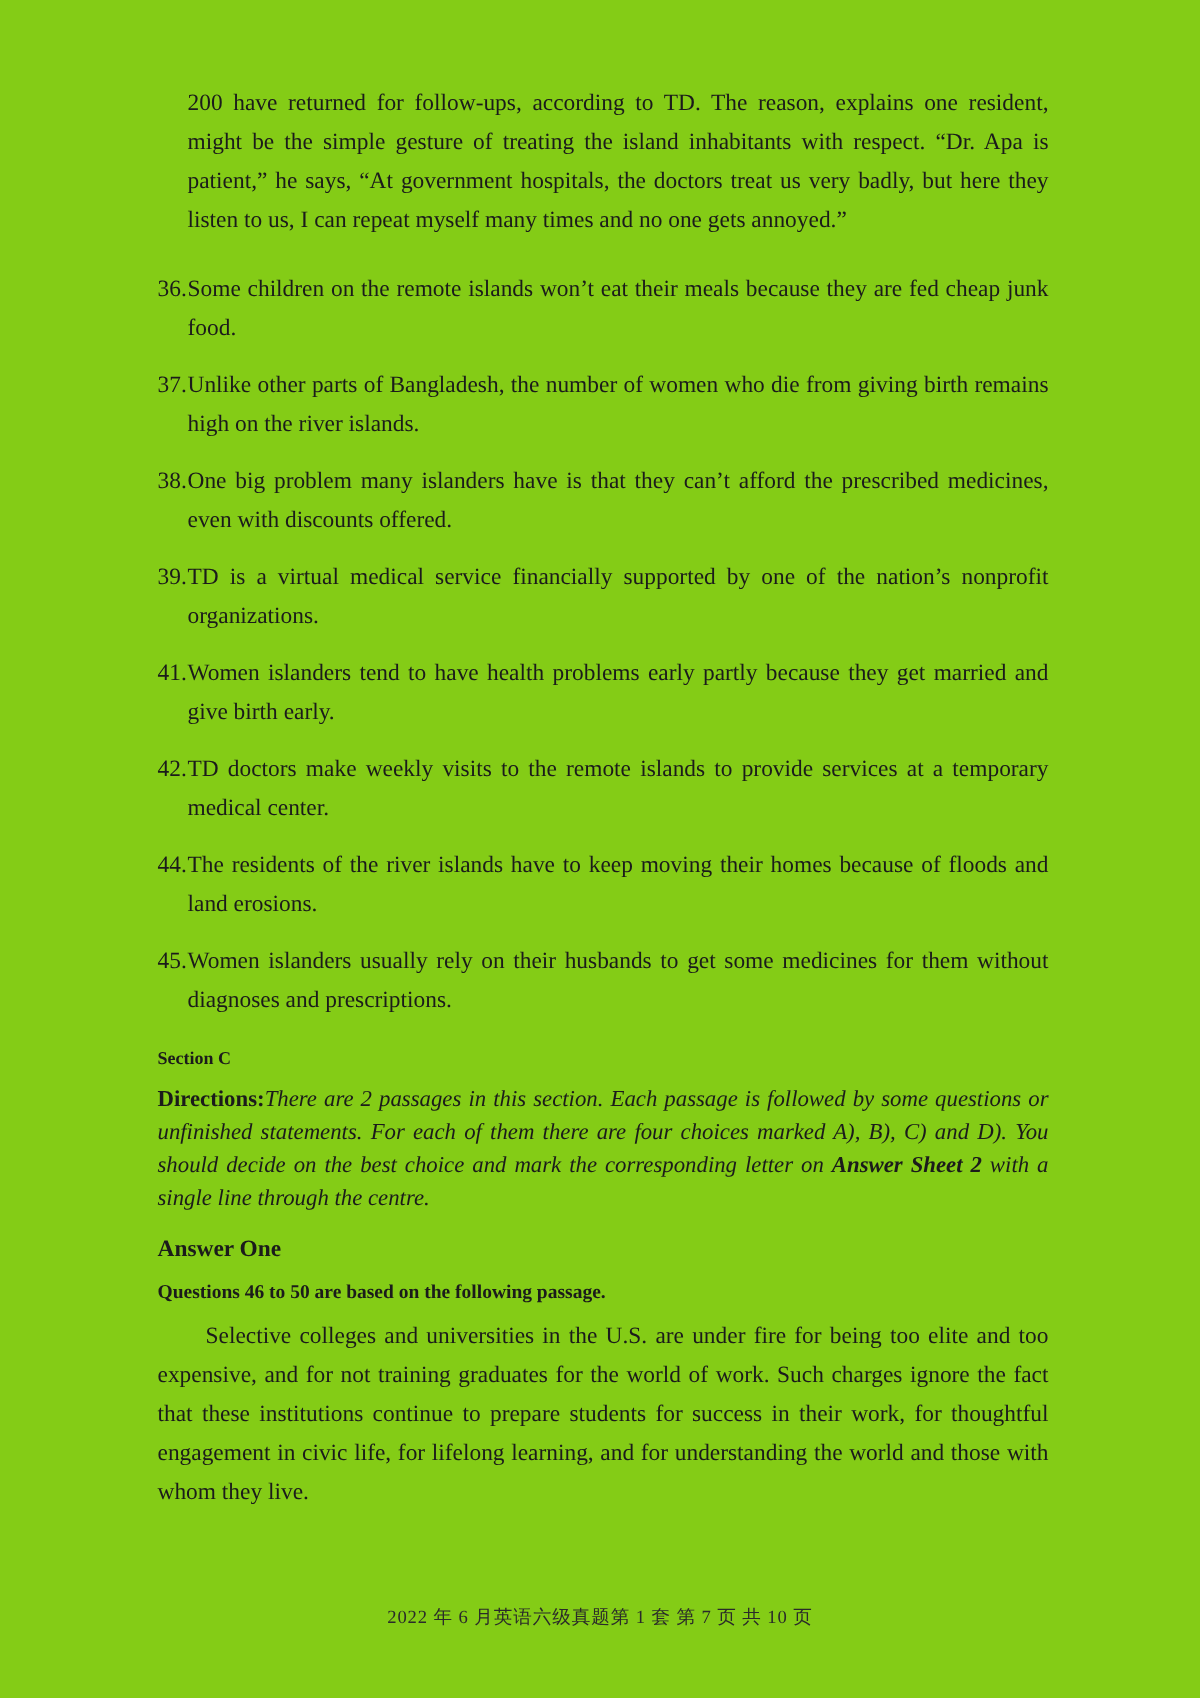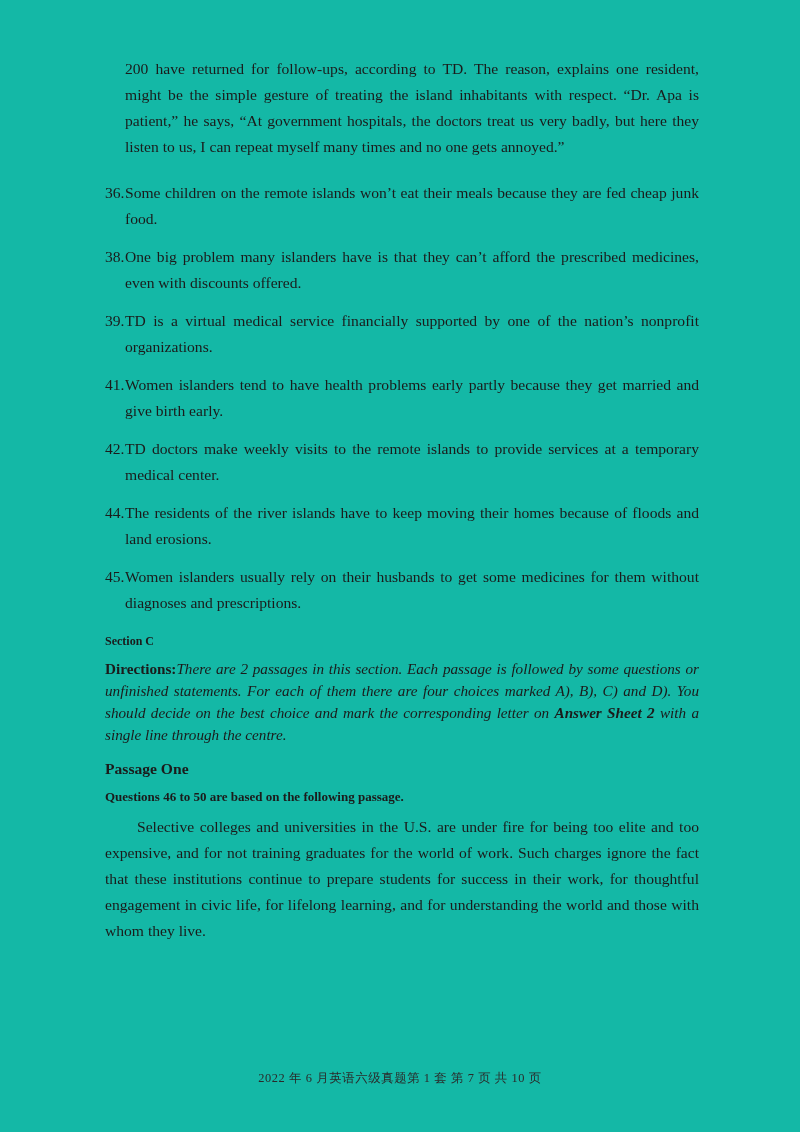--- a/index.html
+++ b/index.html
@@ -14,21 +14,21 @@
     font-family: "Liberation Serif", "DejaVu Serif", serif;
     color: #1b1b1b;
     overflow: hidden;
   }
   .page {
     position: absolute;
     left: 0;
     top: 0;
     width: 800px;
     height: 1132px;
-    background: #14b8a6;
+    background: #84cc16;
   }
   .content {
     position: absolute;
     left: 105px;
     top: 56px;
     width: 594px;
   }
   
   .para {
     font-size: 15.6px;
@@ -138,20 +138,24 @@
   <div class="content">
 
     <p class="para intro-para">200 have returned for follow-ups, according to TD. The reason, explains one resident, might be the simple gesture of treating the island inhabitants with respect. “Dr. Apa is patient,” he says, “At government hospitals, the doctors treat us very badly, but here they listen to us, I can repeat myself many times and no one gets annoyed.”</p>
 
     <ul class="stmt-list">
       <li class="stmt">
         <span class="stmt-num">36.</span>
         <span class="stmt-text">Some children on the remote islands won’t eat their meals because they are fed cheap junk food.</span>
       </li>
       <li class="stmt">
+        <span class="stmt-num">37.</span>
+        <span class="stmt-text">Unlike other parts of Bangladesh, the number of women who die from giving birth remains high on the river islands.</span>
+      </li>
+      <li class="stmt">
         <span class="stmt-num">38.</span>
         <span class="stmt-text">One big problem many islanders have is that they can’t afford the prescribed medicines, even with discounts offered.</span>
       </li>
       <li class="stmt">
         <span class="stmt-num">39.</span>
         <span class="stmt-text">TD is a virtual medical service financially supported by one of the nation’s nonprofit organizations.</span>
       </li>
       <li class="stmt">
         <span class="stmt-num">41.</span>
         <span class="stmt-text">Women islanders tend to have health problems early partly because they get married and give birth early.</span>
@@ -169,21 +173,21 @@
         <span class="stmt-text">Women islanders usually rely on their husbands to get some medicines for them without diagnoses and prescriptions.</span>
       </li>
     </ul>
 
     <div class="section-head">Section C</div>
 
     <p class="directions">
       <span class="d-label">Directions:</span><span class="d-body">There are 2 passages in this section. Each passage is followed by some questions or unfinished statements. For each of them there are four choices marked A), B), C) and D). You should decide on the best choice and mark the corresponding letter on </span><span class="d-em">Answer Sheet 2</span><span class="d-body"> with a single line through the centre.</span>
     </p>
 
-    <div class="passage-head">Passage One</div>
+    <div class="passage-head">Answer One</div>
 
     <div class="questions-head">Questions 46 to 50 are based on the following passage.</div>
 
     <p class="passage-para">Selective colleges and universities in the U.S. are under fire for being too elite and too expensive, and for not training graduates for the world of work. Such charges ignore the fact that these institutions continue to prepare students for success in their work, for thoughtful engagement in civic life, for lifelong learning, and for understanding the world and those with whom they live.</p>
 
   </div>
 
   <div class="footer">2022 年 6 月英语六级真题第 1 套  第 7 页 共 10 页</div>
 
 </div>

